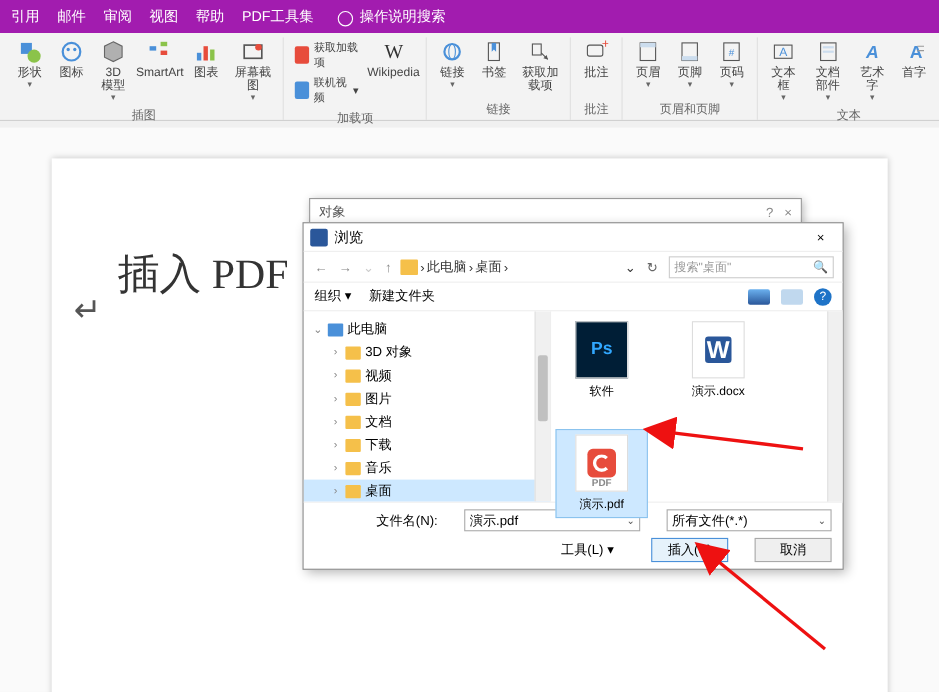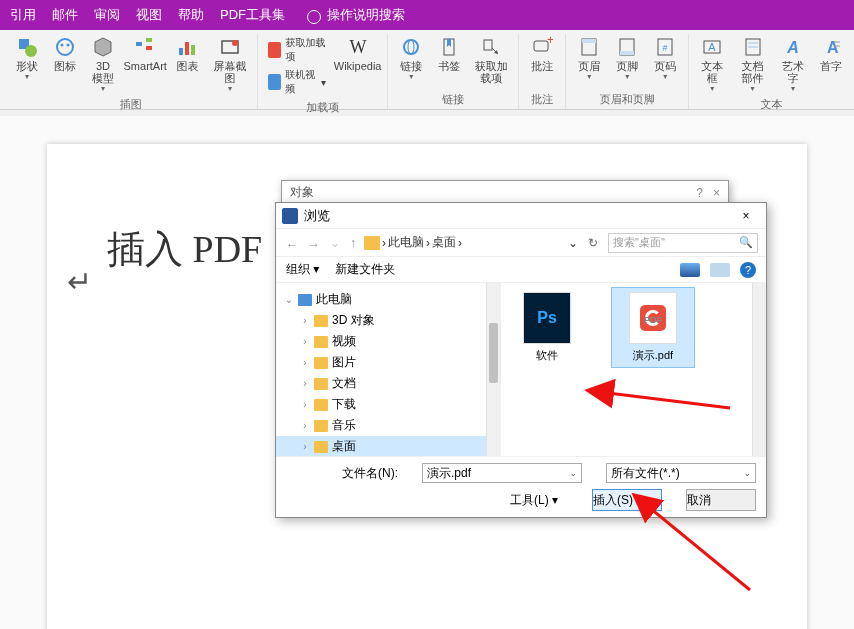--- a/index.html
+++ b/index.html
@@ -67,31 +67,31 @@
   .file-item { width: 84px; display: flex; flex-direction: column; align-items: center; cursor: pointer; padding: 4px; border: 1px solid transparent;}
   .file-item.sel { background: #cde8ff; border: 1px solid #8bc3ee;}
   .file-thumb { width: 48px; height: 52px; background: #fff; border:1px solid #ddd; display:flex; align-items:center; justify-content:center; margin-bottom:4px; position: relative;}
   .file-thumb.ps { background:#001e36; }
   .file-thumb.ps::after { content:"Ps"; color:#31a8ff; font-weight:bold; font-size:16px;}
   .file-thumb.wd { background:#fff; }
   .file-thumb.wd::after { content:"W"; color:#2a579a; font-weight:bold; font-size:22px; background:#2a579a; color:#fff; width:24px; height:24px; display:flex; align-items:center; justify-content:center; border-radius:3px;}
   .file-thumb.pdf { background:#fff;}
   .file-thumb.pdf .pb { width:26px; height:26px; background:#e74c3c; border-radius:5px; display:flex; align-items:center; justify-content:center;}
   .file-thumb.pdf .pb::after { content:""; width:10px; height:10px; border:3px solid #fff; border-radius:50%; border-right-color:transparent;}
-  .file-thumb.pdf .pl { position:absolute; bottom:18px; font-size:9px; color:#888; font-weight:bold;}
+  .file-thumb.pdf .pl { position:absolute; bottom:2px; font-size:9px; color:#888; font-weight:bold;}
   .file-lbl { font-size: 11px; text-align: center; word-break: break-all;}
   .file-scroll { position:absolute; right:0; top:0; bottom:0; width:14px; background:#f0f0f0; border-left:1px solid #e0e0e0;}
 
   .bd-bottom { border-top: 1px solid #eee; padding: 6px 10px; display: flex; flex-direction: column; gap: 6px;}
   .bd-row { display: flex; align-items: center; gap: 24px; justify-content: flex-end;}
   .bd-row .lbl { font-size: 12px; }
   .bd-row .inp { width: 160px; height: 20px; border: 1px solid #aaa; padding: 0 4px; font-size: 12px; display: flex; align-items: center; justify-content: space-between;}
   .bd-row .ftype { width: 150px; height: 20px; border: 1px solid #aaa; padding: 0 4px; font-size: 12px; display: flex; align-items: center; justify-content: space-between;}
   .bd-row .drop { color:#555; font-size:9px;}
-  .btn { min-width: 70px; height: 22px; border: 1px solid #aaa; background: #efefef; font-size: 12px; cursor: pointer; display:flex; align-items:center; }
+  .btn { min-width: 70px; height: 22px; border: 1px solid #aaa; background: #efefef; font-size: 12px; cursor: pointer; display:flex; align-items:center; justify-content:center;}
   .btn.primary { border: 1px solid #4a90d9; background: #e6f2fb;}
 
   .arrow-anno { position: absolute; pointer-events: none; }
   .arrow-anno svg { overflow: visible; }
 
 </style>
 </head>
 <body>
 
 <div class="top-bar">
@@ -442,20 +442,24 @@
       <div class="tree-scroll">
           <div class="thumb"></div>
         </div>
     </div>
 
     <div class="bd-files">
       <div class="file-item">
         <div class="file-thumb ps"></div>
         <div class="file-lbl">软件</div>
       </div>
+      <div class="file-item">
+        <div class="file-thumb wd"></div>
+        <div class="file-lbl">演示.docx</div>
+      </div>
       <div class="file-item sel">
         <div class="file-thumb pdf">
           <div class="pb"></div>
           <div class="pl">PDF</div>
         </div>
         <div class="file-lbl">演示.pdf</div>
       </div>
       <div class="file-scroll"></div>
     </div>
   </div>

